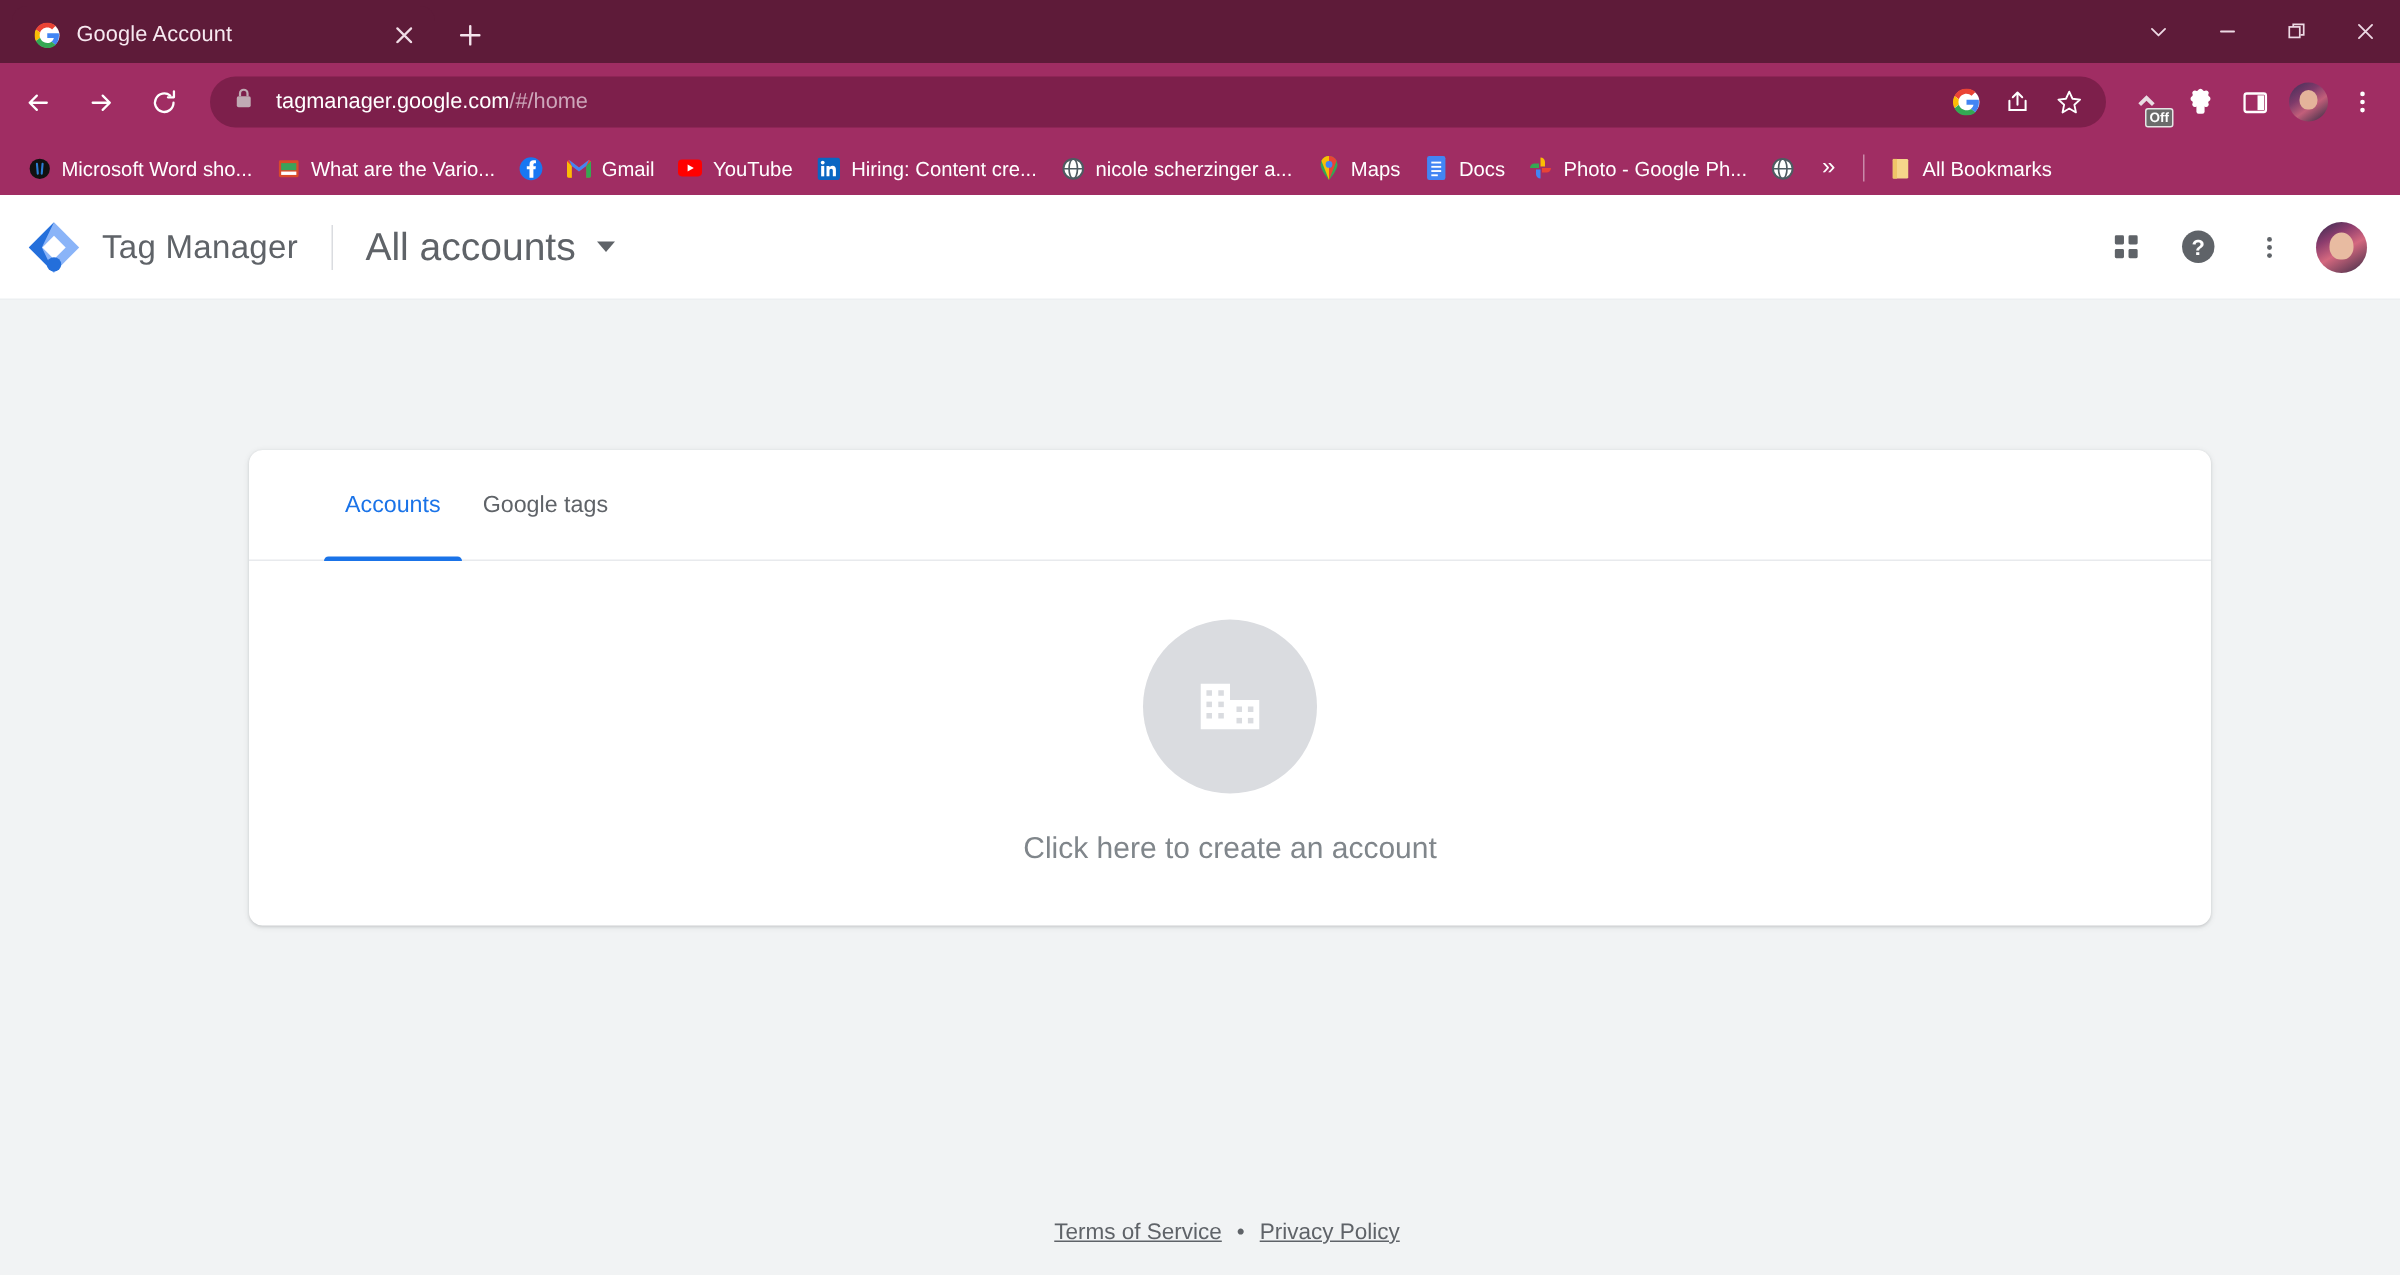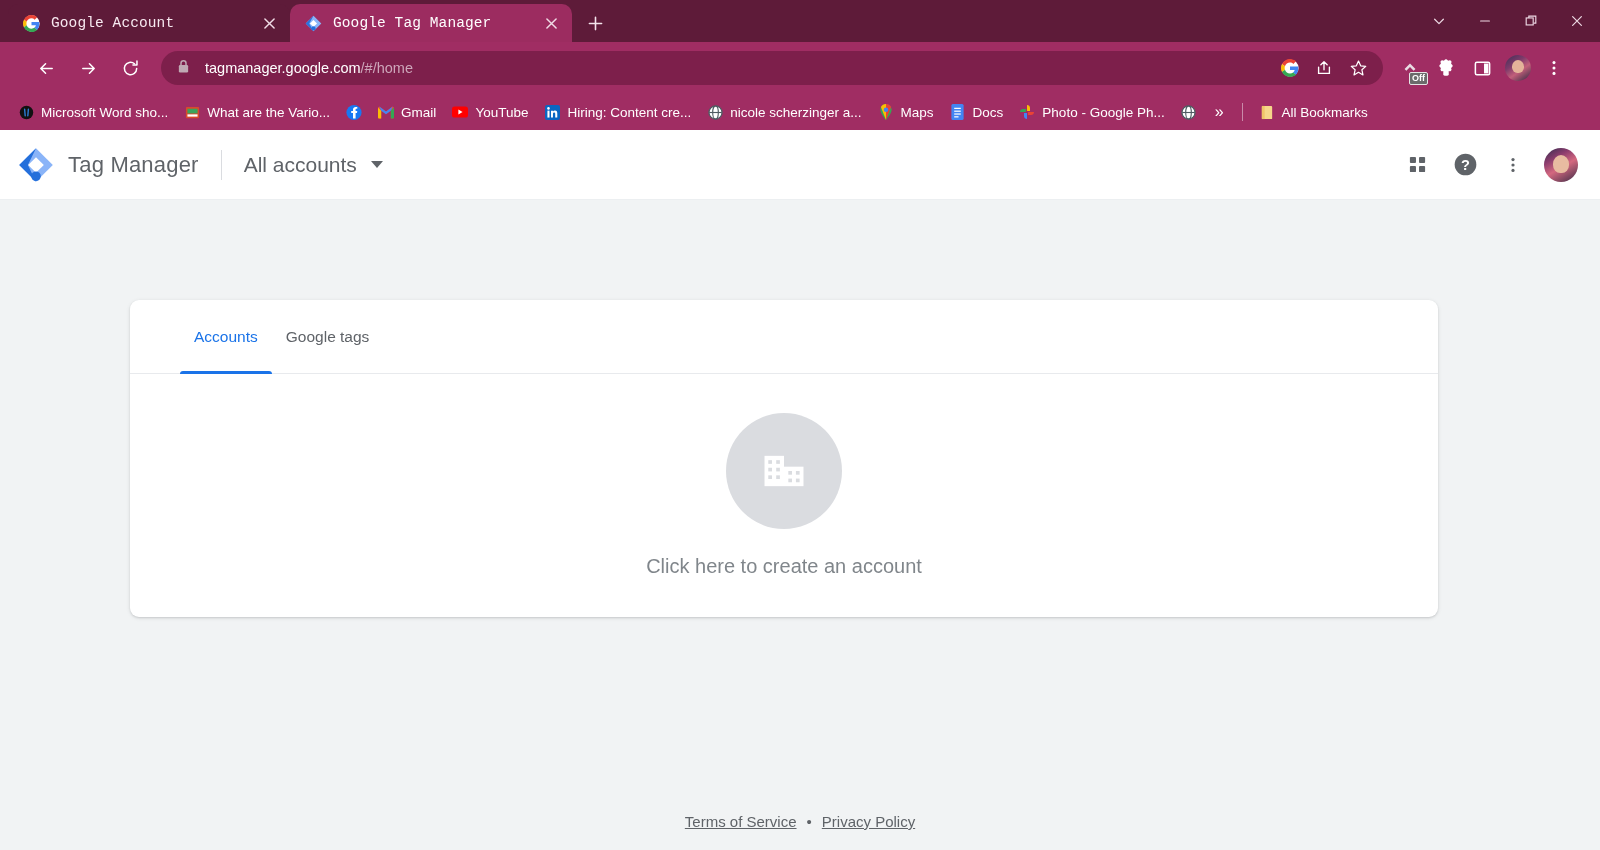--- a/index.html
+++ b/index.html
@@ -14,21 +14,20 @@
   .browser { width: 1600px; height: 850px; display: flex; flex-direction: column; }
 
   .tabstrip {
     height: 42px;
     background: #5e1b39;
     display: flex;
     align-items: flex-end;
     padding-left: 8px;
     position: relative;
     flex: 0 0 42px;
-    font-family: Liberation Mono, monospace;
   }
   .tab {
     height: 38px;
     width: 282px;
     display: flex;
     align-items: center;
     padding: 0 10px 0 14px;
     border-radius: 10px 10px 0 0;
     position: relative;
     color: #f2dfe8;
@@ -59,21 +58,21 @@
     position: absolute; right: 0; top: 0; height: 42px;
     display: flex; align-items: center;
   }
   .winbtn {
     width: 46px; height: 42px; display: flex;
     align-items: center; justify-content: center; color: #edd9e4;
   }
 
   .toolbar {
     height: 52px; background: #a02d63;
-    display: flex; align-items: center; padding: 0 29px;
+    display: flex; align-items: center; padding: 0 8px;
     flex: 0 0 52px;
   }
   .navbtn {
     width: 34px; height: 34px; border-radius: 50%;
     display: flex; align-items: center; justify-content: center;
     color: #ffffff; margin-right: 8px; flex: 0 0 34px;
   }
   .omnibox {
     flex: 1 1 auto; height: 34px; background: #7d1f4b;
     border-radius: 18px; display: flex; align-items: center;
@@ -140,42 +139,42 @@
     height: 70px; background: #ffffff; display: flex; align-items: center;
     padding: 0 22px 0 18px; flex: 0 0 70px;
     border-bottom: 1px solid #eceff1;
   }
   .gtm-logo { width: 36px; height: 36px; flex: 0 0 36px; margin-right: 14px; }
   .gtm-title {
     font-size: 22px; color: #5f6368; font-weight: 400; letter-spacing: .2px;
   }
   .gtm-divider { width: 1px; height: 30px; background: #dadce0; margin: 0 22px; }
   .acct-select {
-    display: flex; align-items: center; font-size: 21px; color: #5f6368; gap: 14px; justify-content: center;
+    display: flex; align-items: center; font-size: 26px; color: #5f6368; gap: 14px; justify-content: center;
   }
   .caret {
     width: 0; height: 0; border-left: 6px solid transparent;
     border-right: 6px solid transparent; border-top: 7px solid #5f6368;
   }
   .gtm-header-right { margin-left: auto; display: flex; align-items: center; gap: 14px; }
   .hdr-icon {
     width: 34px; height: 34px; border-radius: 50%;
     display: flex; align-items: center; justify-content: center; color: #5f6368;
   }
   .avatar-lg {
     width: 34px; height: 34px; border-radius: 50%;
     background: linear-gradient(150deg,#2f2b4d 0%,#8b3c6d 30%,#d4687f 55%,#3a2a45 100%);
     position: relative; overflow: hidden;
   }
   .avatar-lg::after {
     content:''; position: absolute; left: 9px; top: 7px;
     width: 16px; height: 18px; border-radius: 50% 50% 45% 45%; background: #e8bba1;
   }
 
-  .content-area { flex: 1 1 auto; position: relative; overflow: hidden; }
+  .content-area { flex: 1 1 auto; position: relative; overflow: hidden; margin-left: 36px; }
 
   .card {
     position: absolute; left: 130px; top: 100px; width: 1308px; height: 317px;
     background: #ffffff; border-radius: 9px;
     box-shadow: 0 1px 2px rgba(60,64,67,.16), 0 1px 4px rgba(60,64,67,.10);
   }
   .card-head {
     height: 74px; display: flex; align-items: center;
     padding: 0 22px 0 0; border-bottom: 1px solid #e8eaed; position: relative;
   }
@@ -230,37 +229,20 @@
         </svg>
       </span>
       <span class="tab-title">Google Account</span>
       <span class="tab-close">
         <svg width="11" height="11" viewBox="0 0 12 12">
             <path d="M1 1 L11 11 M11 1 L1 11" stroke="currentColor" stroke-width="1.6" stroke-linecap="round"></path>
           </svg>
       </span>
     </div>
 
-    <div class="tab active">
-      <span class="tab-favicon">
-        <svg width="17" height="17" viewBox="0 0 48 48">
-          <path fill="#8AB4F8" d="M24 2 L46 24 L24 46 L2 24 Z"></path>
-          <path fill="#246FDB" d="M24 2 L2 24 L24 46 L12 24 Z" opacity=".95"></path>
-          <path fill="#1A73E8" d="M11 24 L24 11 L37 24 L24 37 Z" opacity="0"></path>
-          <path fill="#fff" d="M24 14 L34 24 L24 34 L14 24 Z"></path>
-          <circle cx="24" cy="38" r="6" fill="#246FDB"></circle>
-        </svg>
-      </span>
-      <span class="tab-title">Google Tag Manager</span>
-      <span class="tab-close">
-        <svg width="11" height="11" viewBox="0 0 12 12">
-            <path d="M1 1 L11 11 M11 1 L1 11" stroke="currentColor" stroke-width="1.6" stroke-linecap="round"></path>
-          </svg>
-      </span>
-    </div>
 
     <div class="newtab-btn">
       <svg width="15" height="15" viewBox="0 0 16 16">
           <path d="M8 1.5 V14.5 M1.5 8 H14.5" stroke="currentColor" stroke-width="1.7" stroke-linecap="round"></path>
         </svg>
     </div>
 
     <div class="winctrls">
       <div class="winbtn">
         <svg width="14" height="14" viewBox="0 0 16 16">

